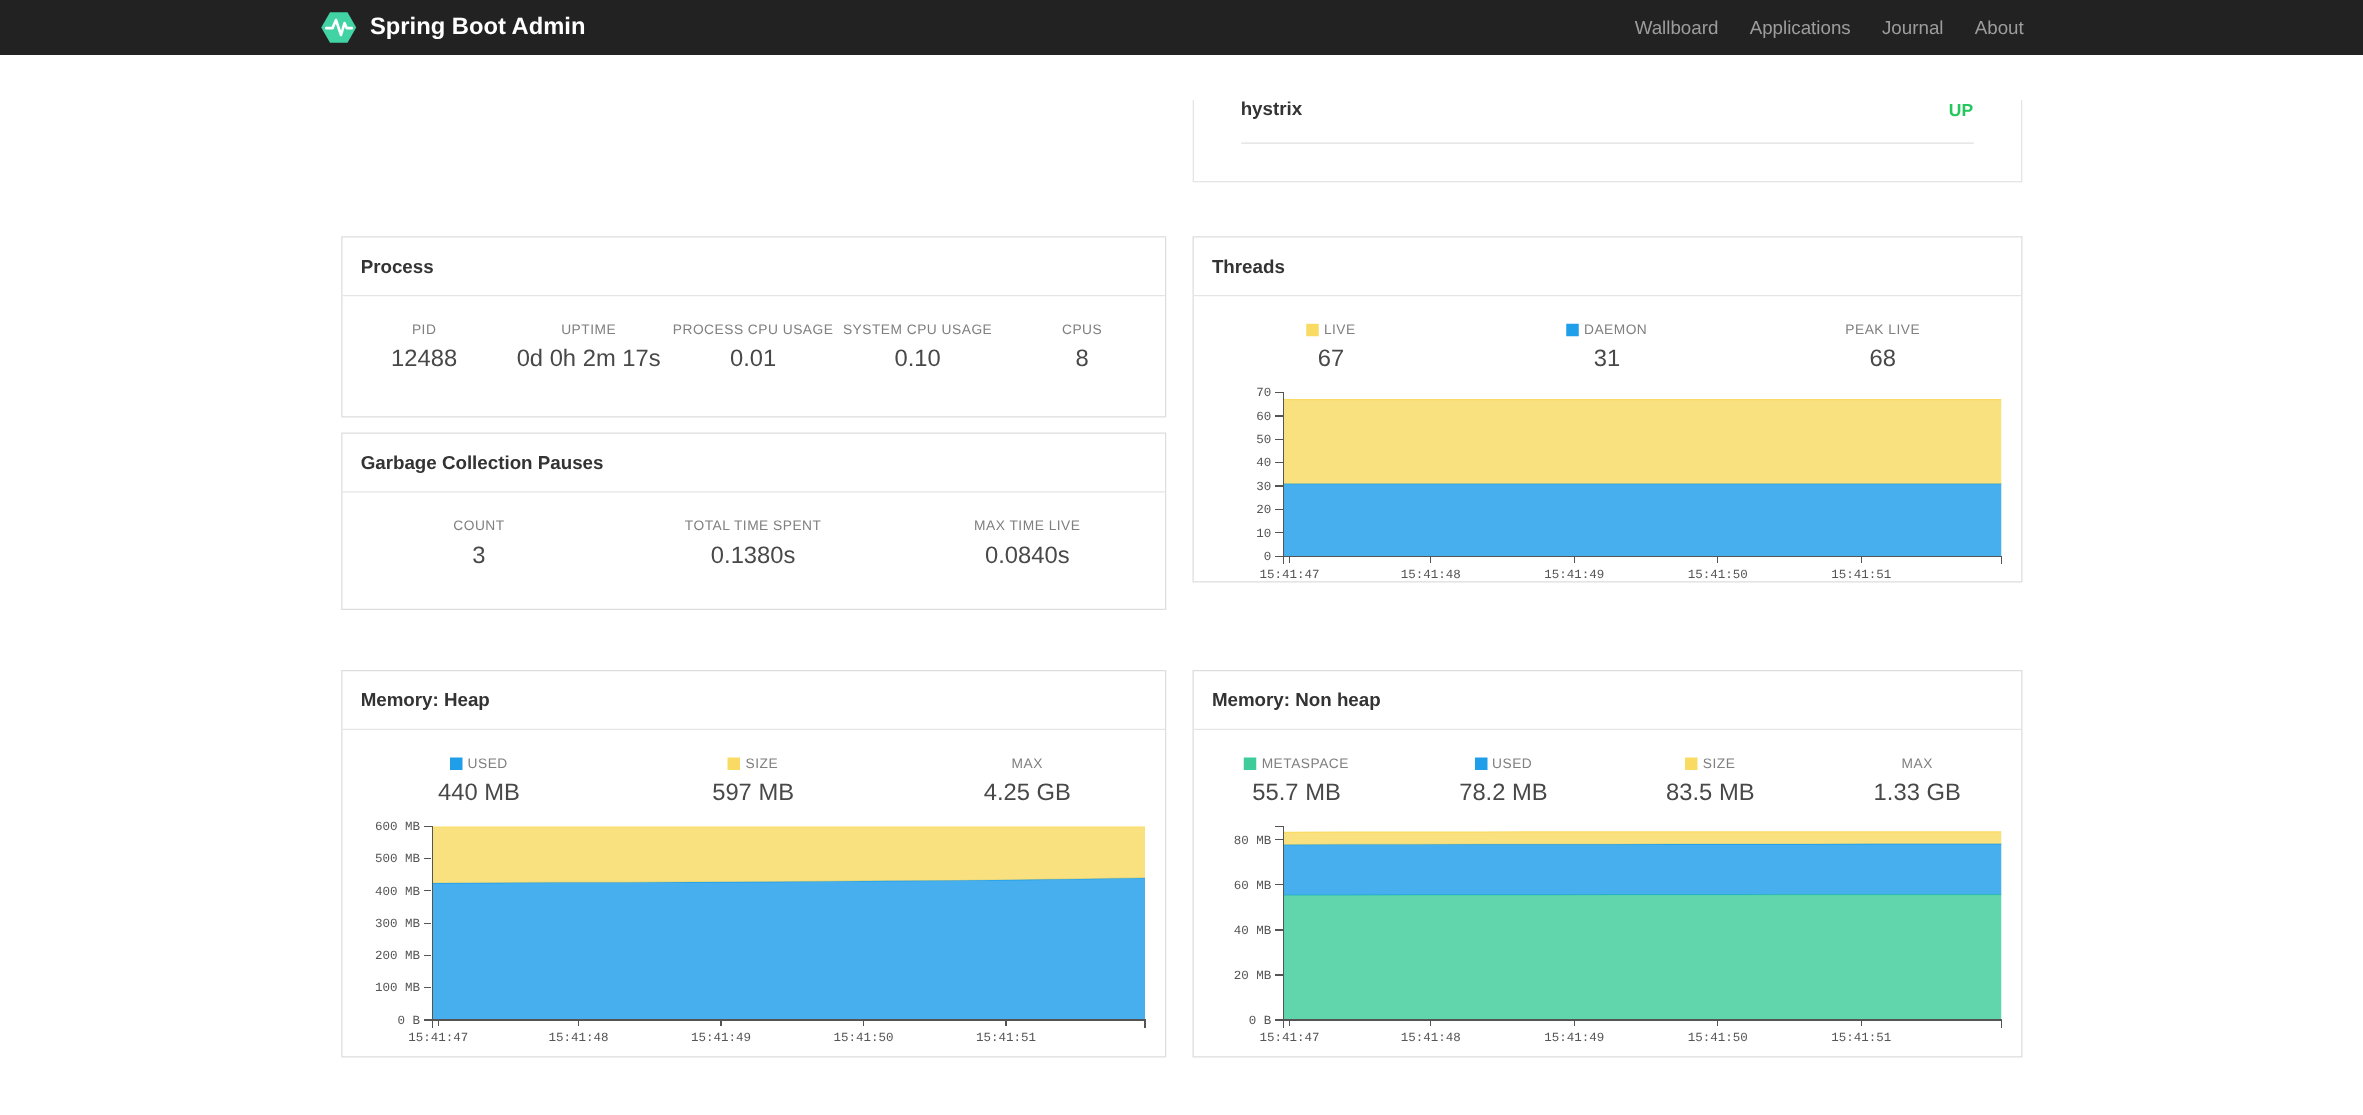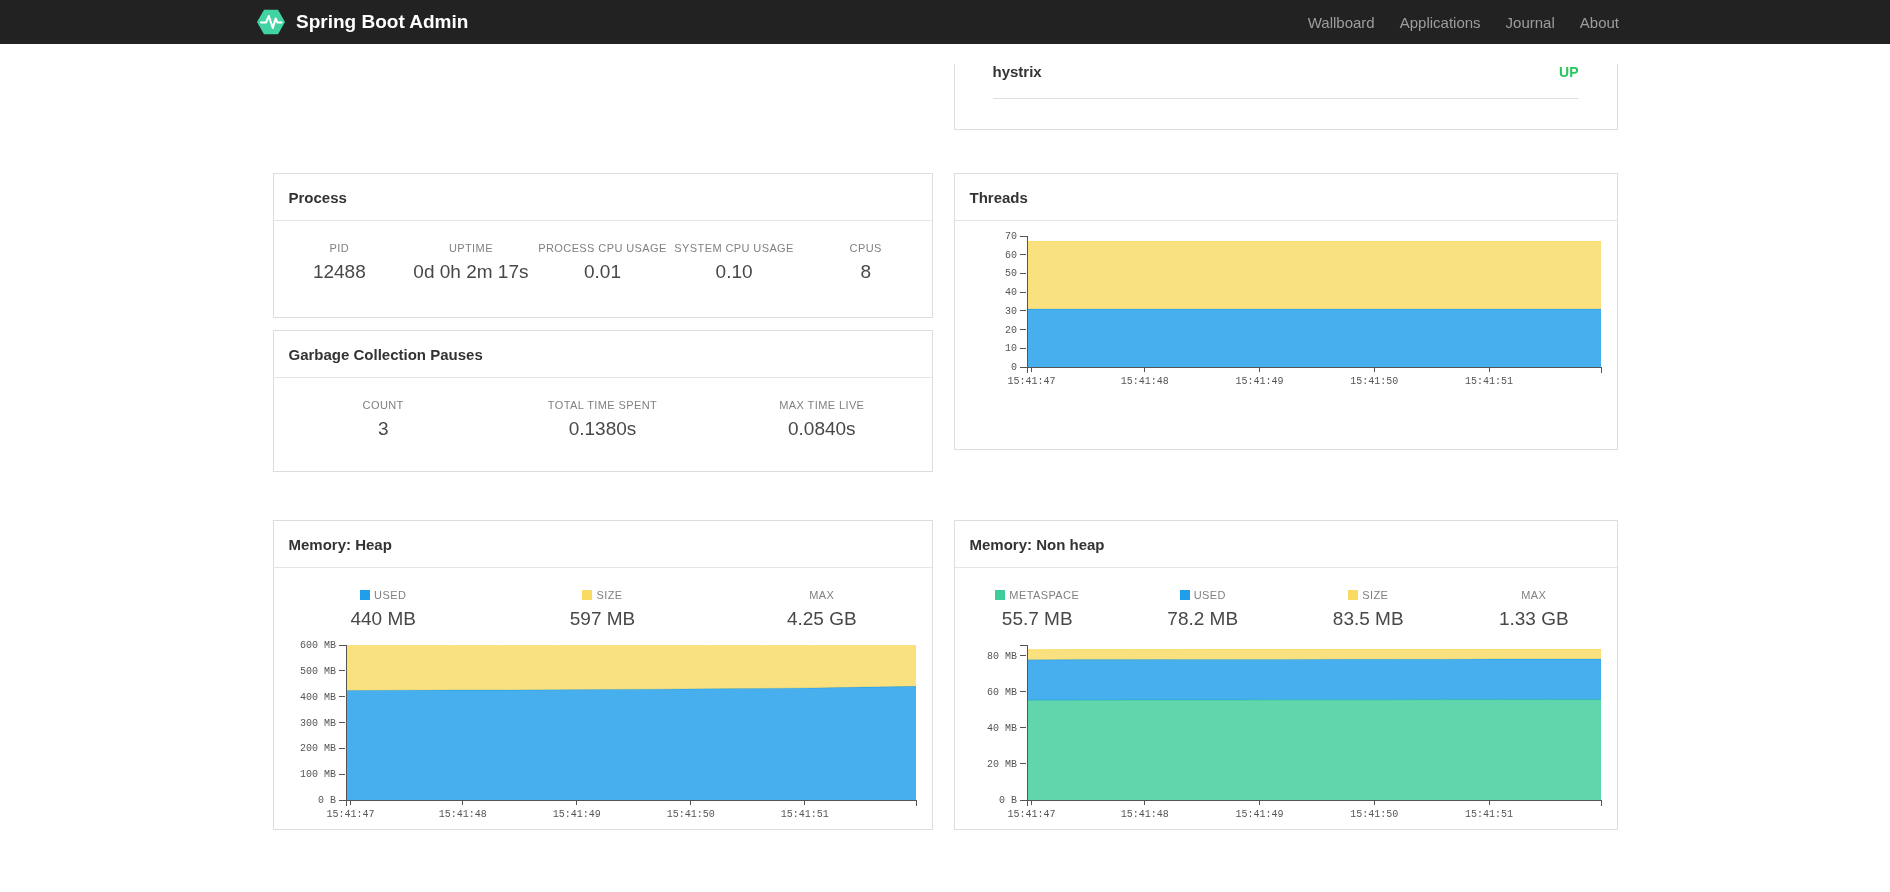--- a/index.html
+++ b/index.html
@@ -25,21 +25,21 @@
     text-decoration:none; margin-left:-16px; cursor:pointer;
   }
   .brand svg { display:block; }
   .nav-links { margin-left:auto; display:flex; align-items:center; }
   .nav-link {
     color:#9d9d9d; font-size:15px; margin-left:25px;
     text-decoration:none; cursor:pointer;
   }
 
   
-  .content { width:1345px; margin:0 auto; padding-top:64px; }
+  .content { width:1345px; margin:16px auto; padding-top:64px; }
   .row-app { margin-left:681px; width:664px; height:66px; overflow:hidden; }
   .row2 { margin-top:43px; display:flex; gap:21px; }
   .row3 { margin-top:48px; display:flex; gap:21px; }
   .col-left { width:660px; display:flex; flex-direction:column; gap:12px; }
   .col-right { width:664px; }
 
   .card { border:1px solid #ddd; background:#fff; }
   .card-process { height:145px; }
   .card-gc { height:142px; }
   .card-threads { height:277px; }
@@ -172,20 +172,42 @@
               <div class="stat-value">0.0840s</div>
             </div>
           </div>
       </div>
 
     </div>
     <div class="col-right">
 
       <div class="card card-threads w-right">
         <div class="card-header">Threads</div>
+        <div class="stats-row">
+            <div class="stat">
+              <div class="stat-label">
+                <span class="swatch" style="background: rgb(249, 219, 100);"></span>
+                <span>LIVE</span>
+              </div>
+              <div class="stat-value">67</div>
+            </div>
+            <div class="stat">
+              <div class="stat-label">
+                <span class="swatch" style="background: rgb(31, 158, 233);"></span>
+                <span>DAEMON</span>
+              </div>
+              <div class="stat-value">31</div>
+            </div>
+            <div class="stat">
+              <div class="stat-label">
+                <span>PEAK LIVE</span>
+              </div>
+              <div class="stat-value">68</div>
+            </div>
+          </div>
         <svg class="chart" width="662" height="160">
             <path d="M72,77.9857142857143L124.18181818181819,77.9857142857143L176.36363636363637,77.9857142857143L228.54545454545453,77.9857142857143L280.72727272727275,77.9857142857143L332.9090909090909,77.9857142857143L385.09090909090907,77.9857142857143L437.27272727272725,77.9857142857143L489.45454545454544,77.9857142857143L541.6363636363637,77.9857142857143L593.8181818181818,77.9857142857143L646,77.9857142857143L646,136L72,136Z" fill="#1f9ee9" fill-opacity="0.82"></path>
             <path d="M72,77.9857142857143L124.18181818181819,77.9857142857143L176.36363636363637,77.9857142857143L228.54545454545453,77.9857142857143L280.72727272727275,77.9857142857143L332.9090909090909,77.9857142857143L385.09090909090907,77.9857142857143L437.27272727272725,77.9857142857143L489.45454545454544,77.9857142857143L541.6363636363637,77.9857142857143L593.8181818181818,77.9857142857143L646,77.9857142857143" fill="none" stroke="#1f9ee9" stroke-width="1"></path>
             <path d="M72,10.614285714285714L124.18181818181819,10.614285714285714L176.36363636363637,10.614285714285714L228.54545454545453,10.614285714285714L280.72727272727275,10.614285714285714L332.9090909090909,10.614285714285714L385.09090909090907,10.614285714285714L437.27272727272725,10.614285714285714L489.45454545454544,10.614285714285714L541.6363636363637,10.614285714285714L593.8181818181818,10.614285714285714L646,10.614285714285714L646,77.9857142857143L593.8181818181818,77.9857142857143L541.6363636363637,77.9857142857143L489.45454545454544,77.9857142857143L437.27272727272725,77.9857142857143L385.09090909090907,77.9857142857143L332.9090909090909,77.9857142857143L280.72727272727275,77.9857142857143L228.54545454545453,77.9857142857143L176.36363636363637,77.9857142857143L124.18181818181819,77.9857142857143L72,77.9857142857143Z" fill="#f9db64" fill-opacity="0.82"></path>
             <path d="M72,10.614285714285714L124.18181818181819,10.614285714285714L176.36363636363637,10.614285714285714L228.54545454545453,10.614285714285714L280.72727272727275,10.614285714285714L332.9090909090909,10.614285714285714L385.09090909090907,10.614285714285714L437.27272727272725,10.614285714285714L489.45454545454544,10.614285714285714L541.6363636363637,10.614285714285714L593.8181818181818,10.614285714285714L646,10.614285714285714" fill="none" stroke="#f9db64" stroke-width="1"></path>
             <path d="M65,5H72V136H65" fill="none" stroke="#545454" shape-rendering="crispEdges"></path>
             <line x1="65" x2="71" y1="136" y2="136" stroke="#545454" shape-rendering="crispEdges"></line>
             <text x="62" y="139" text-anchor="end">0</text>
             <line x1="65" x2="71" y1="117.28571428571429" y2="117.28571428571429" stroke="#545454" shape-rendering="crispEdges"></line>
             <text x="62" y="120.28571428571429" text-anchor="end">10</text>

